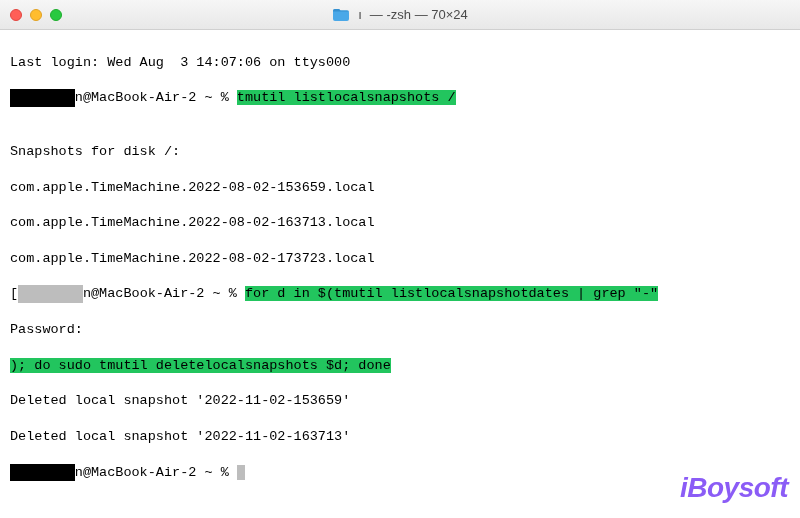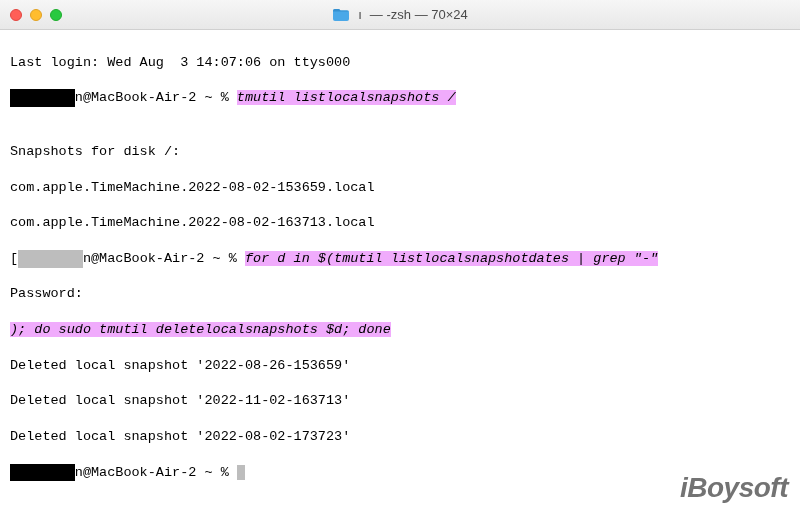--- a/index.html
+++ b/index.html
@@ -61,39 +61,38 @@
       background: #000;
       color: #000;
       display: inline-block;
     }
     .redacted-gray {
       background: #bdbdbd;
       color: #bdbdbd;
       display: inline-block;
     }
     .hl {
-      background: #f0abfc;
-      font-style: italic;
+      background: #22c55e;
     }
     .cursor {
       background: #bdbdbd;
       display: inline-block;
       width: 8.2px;
       height: 15px;
       vertical-align: text-bottom;
     }
     .watermark {
       position: absolute;
       right: 12px;
       bottom: 14px;
       font-family: Arial, "Helvetica Neue", sans-serif;
       font-size: 28px;
       font-weight: 700;
       font-style: italic;
-      color: #737373;
+      color: #8b5cf6;
       letter-spacing: -0.5px;
     }
   </style>
 </head>
 <body>
 
 <div class="titlebar">
   <div class="traffic-lights">
     <div class="tl red"></div>
     <div class="tl yellow"></div>
@@ -111,22 +110,22 @@
   </div>
 </div>
 
 <div class="terminal">
 <span class="line">Last login: Wed Aug  3 14:07:06 on ttys000</span>
 <span class="line"><span class="redacted">        </span><span>n@MacBook-Air-2 ~ % </span><span class="hl">tmutil listlocalsnapshots /</span></span>
 <span class="line"></span>
 <span class="line">Snapshots for disk /:</span>
 <span class="line">com.apple.TimeMachine.2022-08-02-153659.local</span>
 <span class="line">com.apple.TimeMachine.2022-08-02-163713.local</span>
+<span class="line">com.apple.TimeMachine.2022-08-02-173723.local</span>
 <span class="line"><span>[</span><span class="redacted-gray">        </span><span>n@MacBook-Air-2 ~ % </span><span class="hl">for d in $(tmutil listlocalsnapshotdates | grep "-"</span></span>
 <span class="line">Password:</span>
 <span class="line"><span class="hl">); do sudo tmutil deletelocalsnapshots $d; done</span></span>
-<span class="line">Deleted local snapshot '2022-08-26-153659'</span>
+<span class="line">Deleted local snapshot '2022-11-02-153659'</span>
 <span class="line">Deleted local snapshot '2022-11-02-163713'</span>
-<span class="line">Deleted local snapshot '2022-08-02-173723'</span>
 <span class="line"><span class="redacted">        </span><span>n@MacBook-Air-2 ~ % </span><span class="cursor"></span></span>
 </div>
 
 <div class="watermark">iBoysoft</div>
 
 </body></html>

